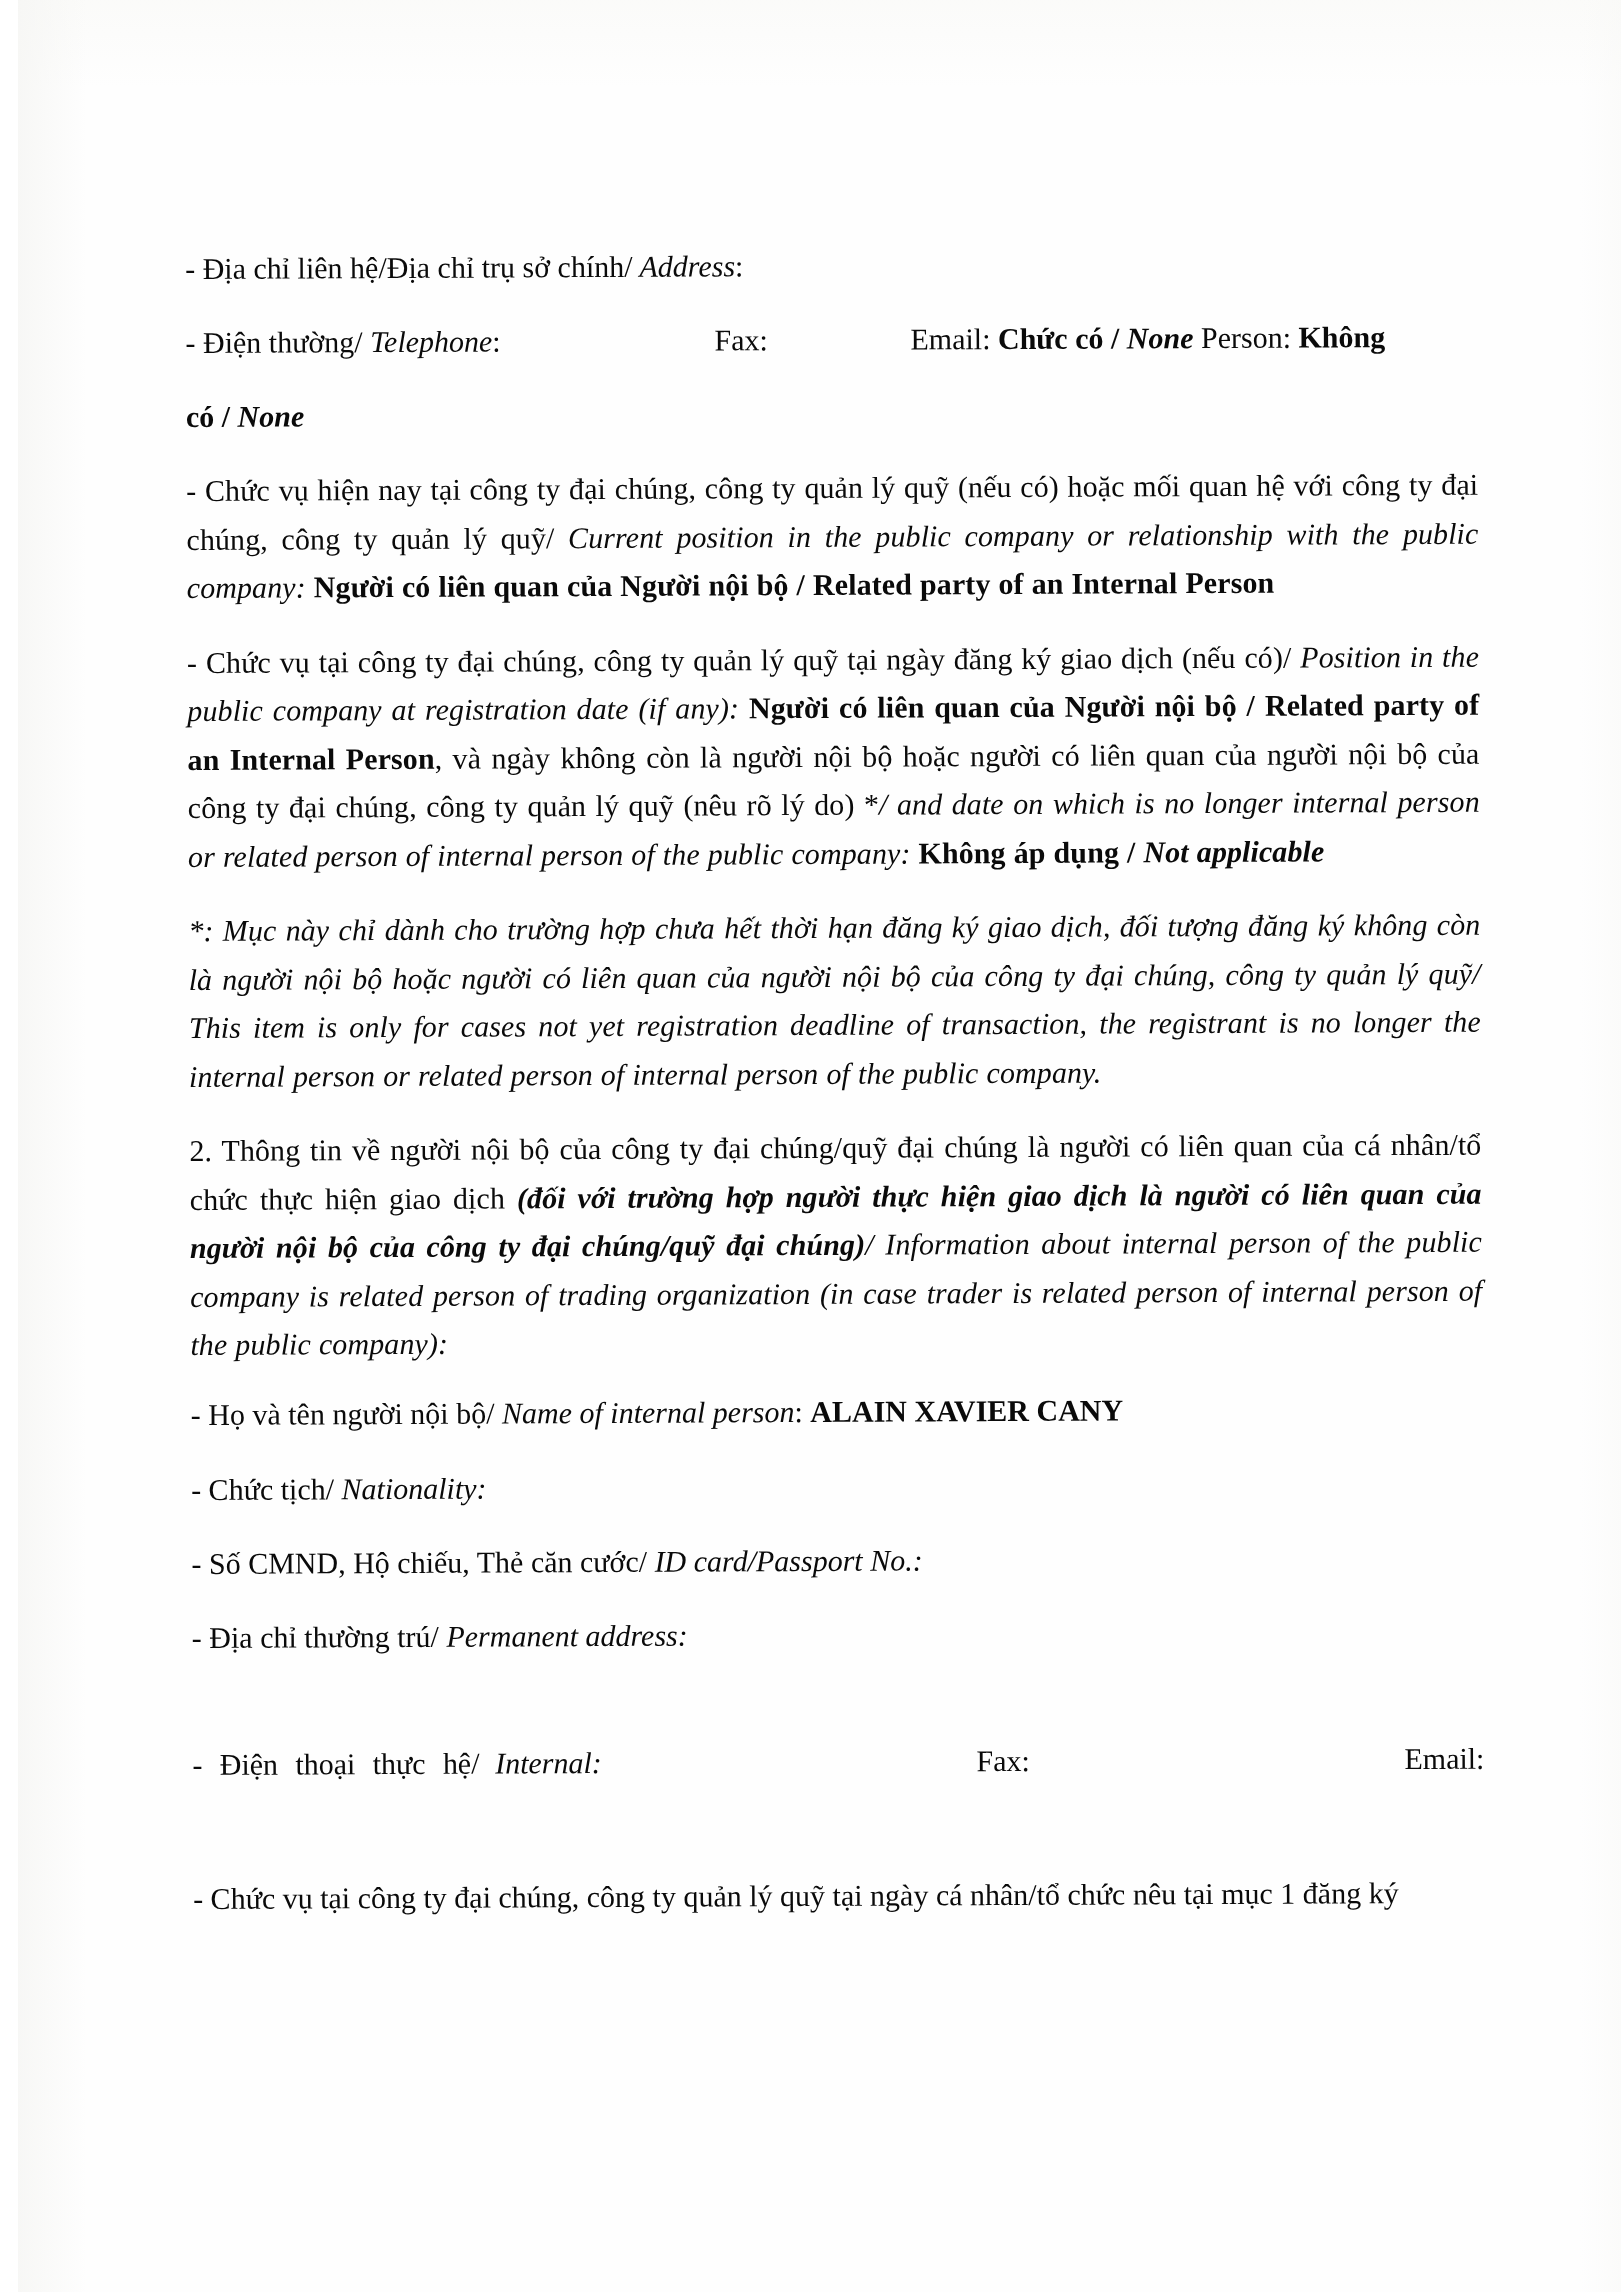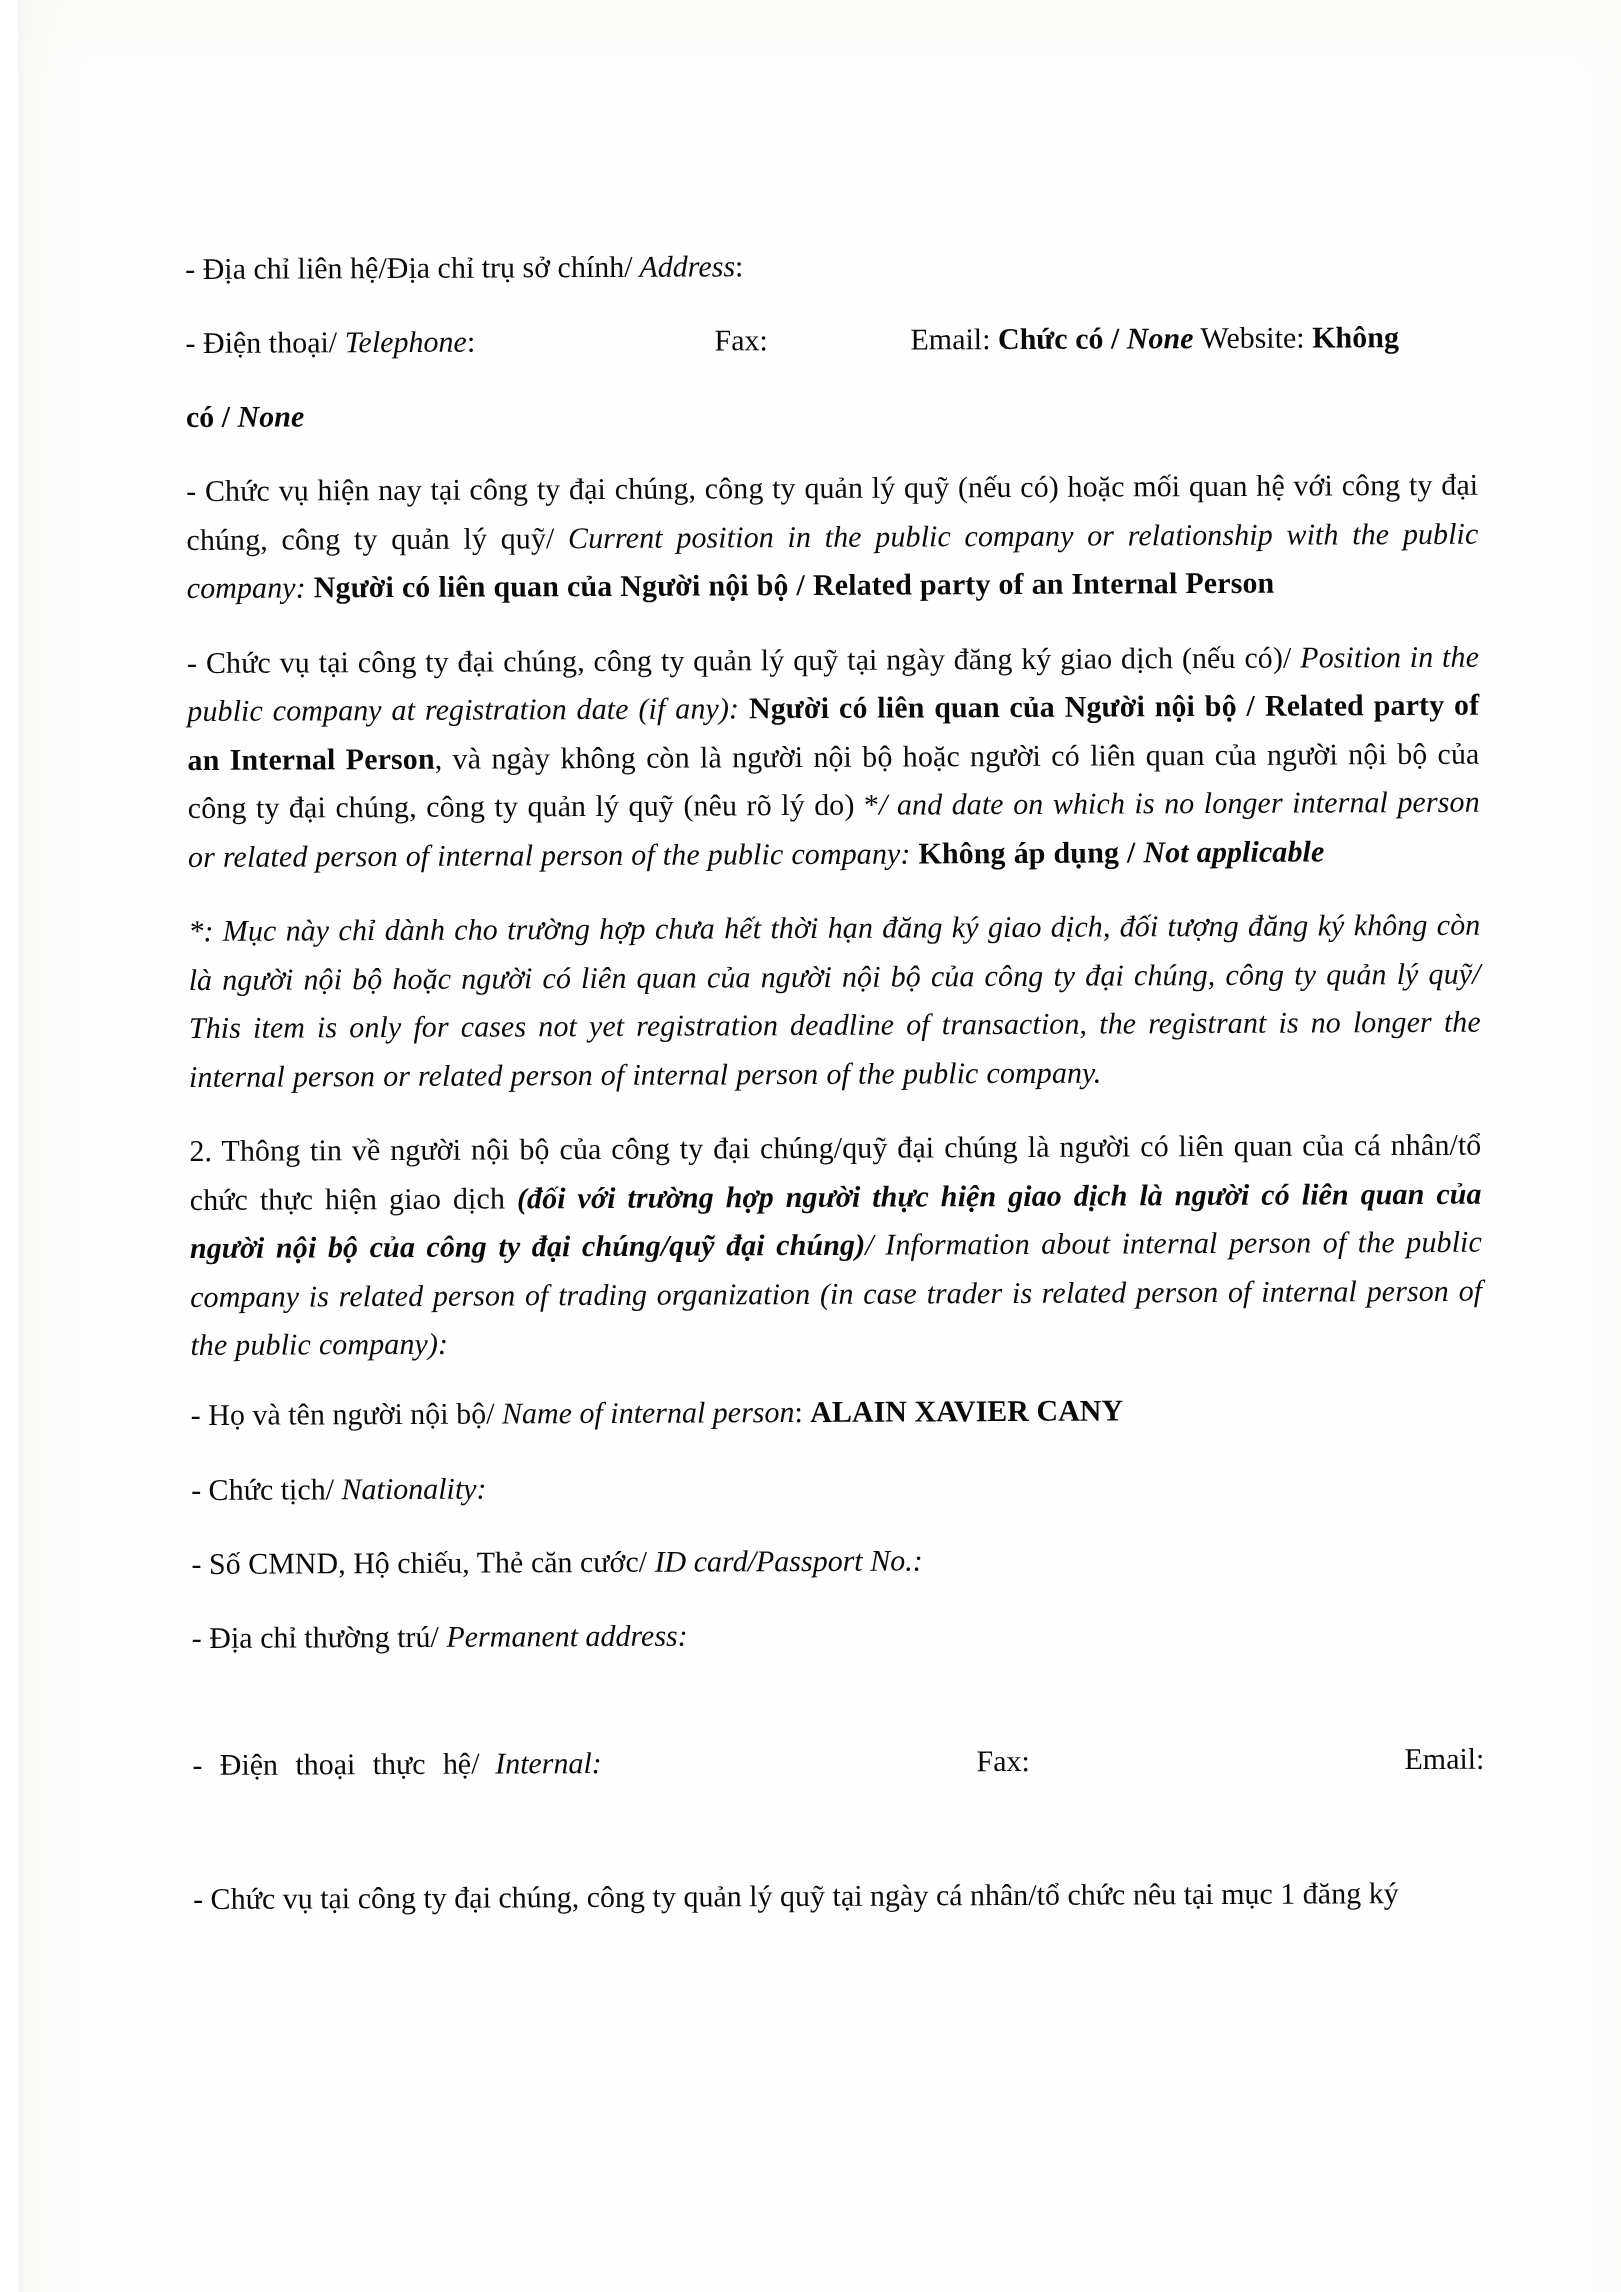--- a/index.html
+++ b/index.html
@@ -98,26 +98,26 @@
 <div class="page">
   <div class="scan-tint"></div>
 
   <div class="content">
 
     <p class="line">
       <span>- Địa chỉ liên hệ/Địa chỉ trụ sở chính/</span><span class="it"> Address</span><span>:</span>
     </p>
 
     <div class="field-row">
-      <span class="seg-tel"><span>- Điện thoại/</span><span class="it"> Telephone</span><span>:</span></span>
+      <span class="seg-tel"><span>- Điện thường/</span><span class="it"> Telephone</span><span>:</span></span>
       <span class="seg-fax">Fax:</span>
       <span>
         <span>Email:</span>
         <span class="bd">Chức có</span><span class="bd"> / </span><span class="bdit">None</span>
-        <span>Website:</span>
+        <span>Person:</span>
         <span class="bd">Không</span>
       </span>
     </div>
     <p class="line">
       <span class="bd">có</span><span class="bd"> / </span><span class="bdit">None</span>
     </p>
 
     <p class="para"><span>- Chức vụ hiện nay tại công ty đại chúng, công ty quản lý quỹ (nếu có) hoặc mối quan hệ với công ty đại chúng, công ty quản lý quỹ/</span><span class="it"> Current position in the public company or relationship with the public company:</span><span class="bd"> Người có liên quan của Người nội bộ / Related party of an Internal Person</span></p>
 
     <p class="para"><span>- Chức vụ tại công ty đại chúng, công ty quản lý quỹ tại ngày đăng ký giao dịch (nếu có)/</span><span class="it"> Position in the public company at registration date (if any):</span><span class="bd"> Người có liên quan của Người nội bộ / Related party of an Internal Person</span><span>, và ngày không còn là người nội bộ hoặc người có liên quan của người nội bộ của công ty đại chúng, công ty quản lý quỹ (nêu rõ lý do) *</span><span class="it">/ and date on which is no longer internal person or related person of internal person of the public company:</span><span class="bd"> Không áp dụng / </span><span class="bdit">Not applicable</span></p>

